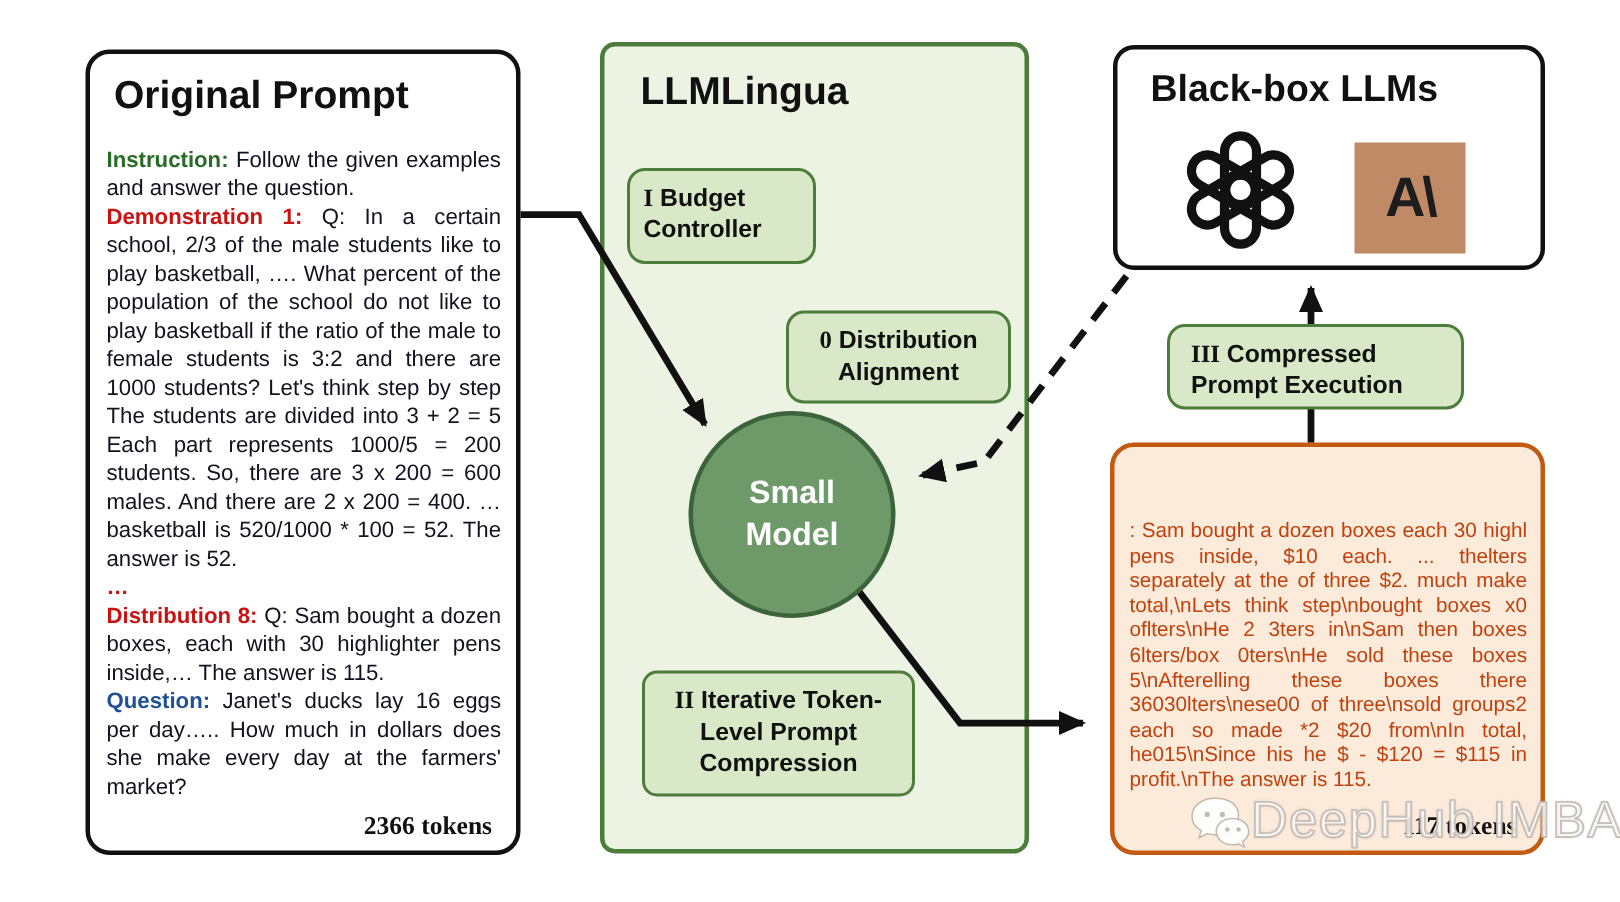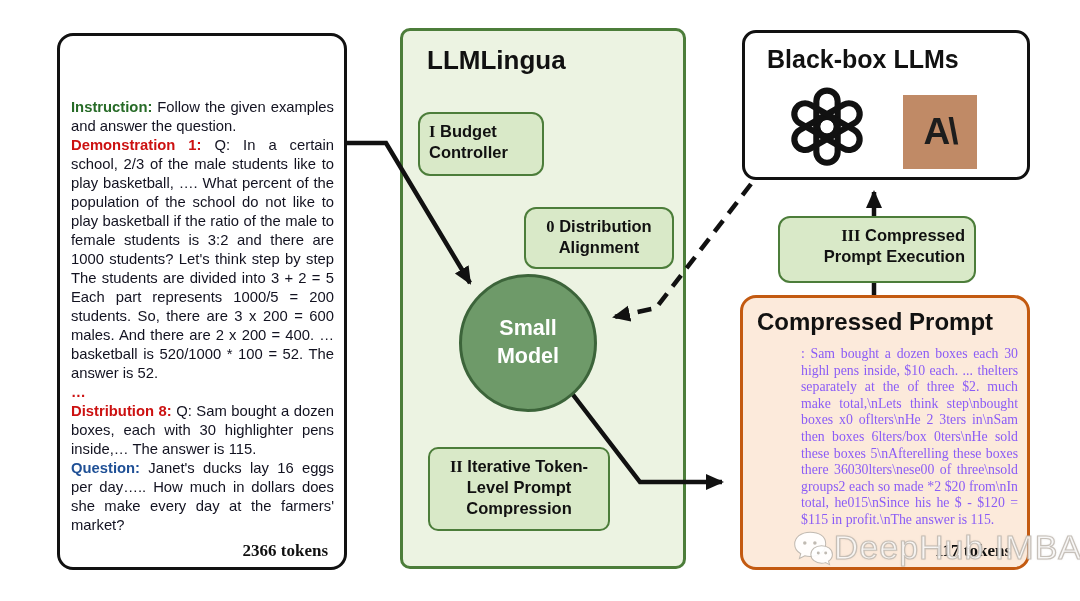--- a/index.html
+++ b/index.html
@@ -31,76 +31,76 @@
   
   #llmlingua{left:400px;top:28px;width:280px;height:535px;}
   #llmlingua .panel-title{font-size:26px;margin:14px 2px 0 24px;}
   .gbox{position:absolute;background:#d9e9c8;border:2.5px solid #4c7d3a;border-radius:12px;
      font-weight:700;font-size:16.5px;color:#111;line-height:1.28;z-index:3;
      padding:7px 9px;box-sizing:border-box;}
   .numeral{font-family:"Liberation Serif",serif;font-weight:700;}
   #budget-box{left:418px;top:112px;width:126px;height:64px;text-align:left;}
   #distribution-box{left:524px;top:207px;width:150px;height:62px;text-align:center;}
   #iterative-box{left:428px;top:447px;width:182px;height:84px;text-align:center;border-radius:10px;}
-  #execution-box{left:778px;top:216px;width:198px;height:67px;text-align:right;padding-left:14px;}
+  #execution-box{left:778px;top:216px;width:198px;height:57px;text-align:left;padding-left:14px;}
 
   #small-model{left:459px;top:274px;width:132px;height:132px;border-radius:50%;
      background:#6e9a69;border:3px solid #3c643a;z-index:3;display:flex;
      align-items:center;justify-content:center;text-align:center;}
   #small-model span{color:#fff;font-weight:700;font-size:21.5px;line-height:1.3;width:80px;}
 
   
   #blackbox{left:742px;top:30px;width:282px;height:144px;border-radius:14px;}
   #blackbox .panel-title{font-size:25px;margin:12px 13px 0 22px;}
   #openai-logo{left:786px;top:84px;width:82px;height:82px;z-index:3;}
   #anthropic-logo{left:903px;top:95px;width:74px;height:74px;background:#c08a66;z-index:3;
      display:flex;align-items:center;justify-content:center;}
   #anthropic-logo span{font-weight:700;font-size:37px;color:#1d1d1d;letter-spacing:-2px;}
 
   
   #compressed-prompt{left:740px;top:295px;width:284px;height:269px;}
   #compressed-prompt .panel-title{font-size:24px;margin:10px 0 2px 14px;}
   .cp-body{position:absolute;left:10px;right:9px;top:48px;bottom:26px;
-     font-family:Liberation Serif, serif;font-size:13.8px;line-height:16.6px;
-     color:#8b5cf6;text-align:justify;overflow:hidden;margin-left:48px;}
+     font-family:Liberation Sans, sans-serif;font-size:13.8px;line-height:16.6px;
+     color:#c2410c;text-align:justify;overflow:hidden;}
 
   
   #arrows{left:0;top:0;width:1080px;height:601px;z-index:2;pointer-events:none;}
 
   
   #watermark{left:792px;top:515px;width:290px;height:64px;z-index:5;display:flex;
      align-items:center;pointer-events:none;}
   #watermark-text{font-size:34px;color:rgba(255,255,255,0.82);letter-spacing:1px;
      -webkit-text-stroke:1.2px rgba(190,183,175,0.85);
      text-shadow:0 0 2px rgba(160,150,140,0.5);white-space:nowrap;}
 </style>
 </head>
 <body>
 
 <div id="original-prompt" class="abs panel-white">
+  <div class="panel-title">Original Prompt</div>
   <div class="prompt-body">
     <p class="seg"><b class="lab green">Instruction:</b> <span>Follow the given examples and answer the question.</span></p>
     <p class="seg"><b class="lab red">Demonstration 1:</b> <span>Q: In a certain school, 2/3 of the male students like to play basketball, …. What percent of the population of the school do not like to play basketball if the ratio of the male to female students is 3:2 and there are 1000 students? Let's think step by step The students are divided into 3 + 2 = 5 Each part represents 1000/5 = 200 students. So, there are 3 x 200 = 600 males. And there are 2 x 200 = 400. …basketball is 520/1000 * 100 = 52. The answer is 52.</span></p>
     <p class="seg"><b class="lab red">…</b></p>
     <p class="seg"><b class="lab red">Distribution 8:</b> <span>Q: Sam bought a dozen boxes, each with 30 highlighter pens inside,… The answer is 115.</span></p>
     <p class="seg"><b class="lab blue">Question:</b> <span>Janet's ducks lay 16 eggs per day….. How much in dollars does she make every day at the farmers' market?</span></p>
   </div>
   <div class="token-count">2366 tokens</div>
 </div>
 
 <div id="llmlingua" class="abs panel-green">
   <div class="panel-title">LLMLingua</div>
 </div>
 
 <div id="blackbox" class="abs panel-white">
   <div class="panel-title">Black-box LLMs</div>
 </div>
 
 <div id="compressed-prompt" class="abs panel-orange">
-  <div class="panel-title">Compressed Prompt</div>
   <div class="cp-body">: Sam bought a dozen boxes each 30 highl pens inside, $10 each. ... thelters separately at the of three $2. much make total,\nLets think step\nbought boxes x0 oflters\nHe 2 3ters in\nSam then boxes 6lters/box 0ters\nHe sold these boxes 5\nAfterelling these boxes there 36030lters\nese00 of three\nsold groups2 each so made *2 $20 from\nIn total, he015\nSince his he $ - $120 = $115 in profit.\nThe answer is 115.</div>
   <div class="token-count">117 tokens</div>
 </div>
 
 <svg id="arrows" class="abs" viewBox="0 0 1080 601">
   <defs>
     <marker id="ah" markerUnits="userSpaceOnUse" markerWidth="22" markerHeight="18" refX="16" refY="8" orient="auto">
       <path d="M0,0 L18,8 L0,16 Z" fill="#111"></path>
     </marker>
   </defs>

